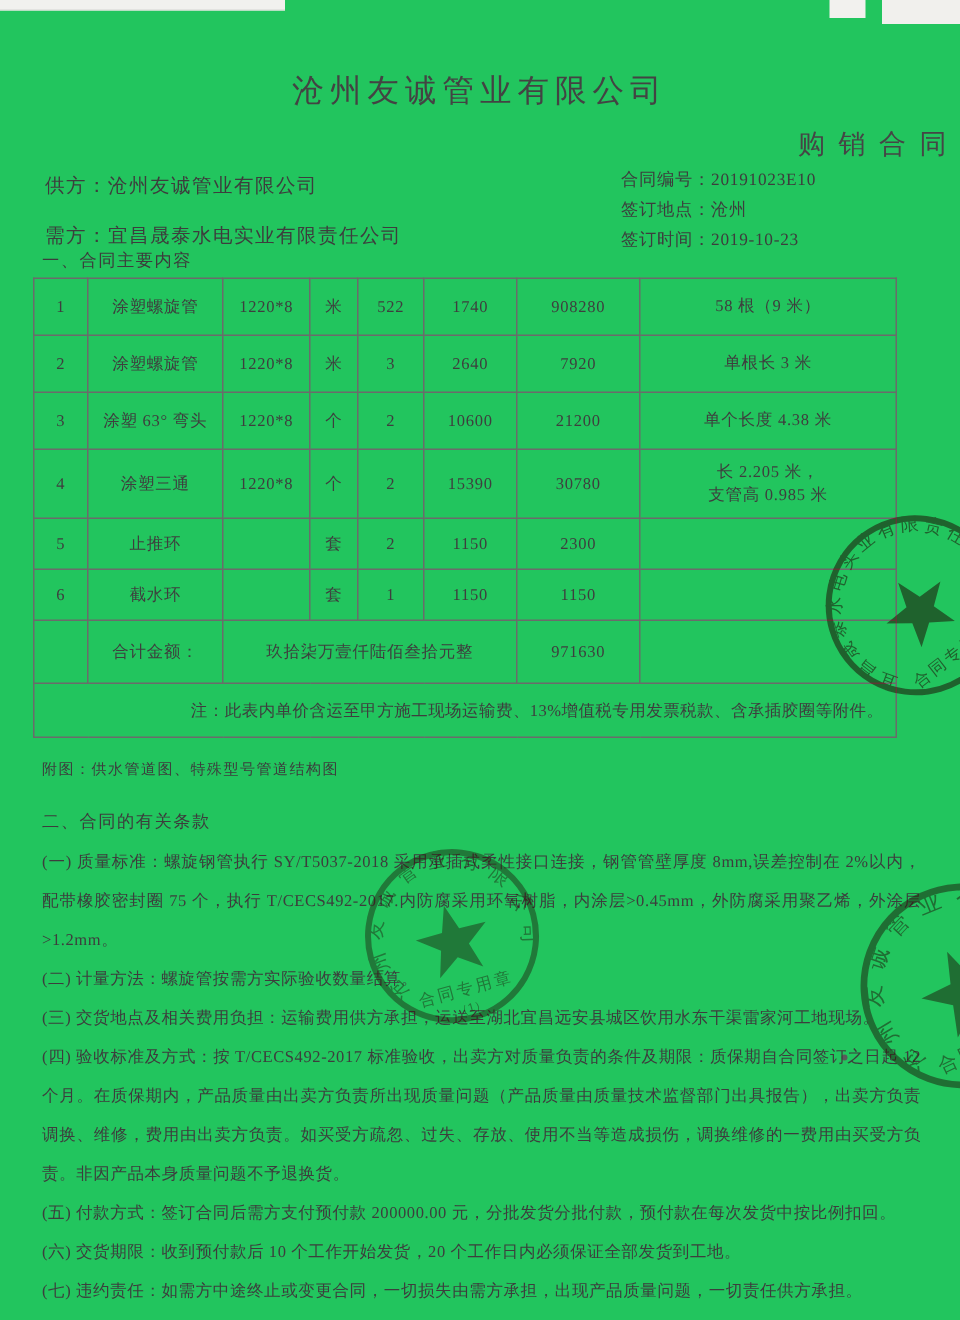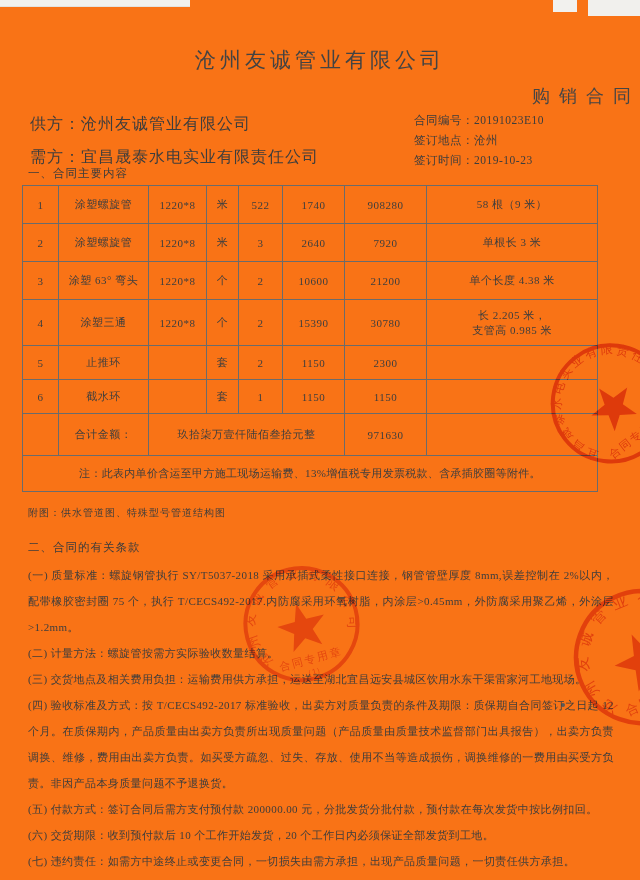--- a/index.html
+++ b/index.html
@@ -1,40 +1,40 @@
 <!DOCTYPE html>
 <html><head>
 <meta charset="utf-8">
 <style>
   * { margin:0; padding:0; box-sizing:border-box; }
   html,body { background:#e8e8e6; }
   .page {
     position:relative;
     width:640px; height:880px;
     margin:0 auto;
-    background:#f97316;
+    background:#22c55e;
     overflow:hidden;
     color:#3d3d3d;
     font-family:"Liberation Serif","DejaVu Serif",serif;
   }
   
   .scan-strip-tl { position:absolute; left:0; top:0; width:190px; height:7px; background:#f1f1ee; border-bottom:1px solid #e3e3e0; }
   .scan-box-tr1 { position:absolute; left:553px; top:0; width:24px; height:12px; background:#f2f1ee; }
   .scan-box-tr2 { position:absolute; left:588px; top:0; width:52px; height:16px; background:#f1f0ed; }
   .scan-dot { position:absolute; left:561px; top:703px; width:4px; height:4px; background:#5a5a5a; border-radius:50%; }
 
   .doc-title {
     position:absolute; top:46px; left:0; width:100%;
     text-align:center; font-size:21px; letter-spacing:4px; color:#434343;
   }
   .doc-subtitle {
     position:absolute; top:84px; left:0; width:100%;
     text-align:right; font-size:18px; letter-spacing:9px; color:#454545;
   }
-  .info-left { position:absolute; left:30px; top:116px; font-size:16px; letter-spacing:1px; }
+  .info-left { position:absolute; left:30px; top:116px; font-size:13px; letter-spacing:1px; }
   .info-left .line { height:33px; line-height:16px; }
   .info-right { position:absolute; left:414px; top:112px; font-size:11.5px; letter-spacing:0.5px; }
   .info-right .line { height:20px; line-height:16px; }
 
   .section-title { position:absolute; left:28px; font-size:11.5px; letter-spacing:1px; color:#3c3c3c; }
   .section-1 { top:166px; }
   .section-2 { top:540px; }
 
   table.goods {
     position:absolute; left:22px; top:185px;
@@ -47,21 +47,21 @@
     text-align:center; vertical-align:middle;
     padding:2px 3px;
     font-weight:normal;
     letter-spacing:0.5px;
   }
   table.goods tr.hdr th { height:32px; font-size:11.5px; }
   table.goods tr.r { height:38px; }
   table.goods tr.r4 { height:46px; }
   table.goods tr.r56 { height:34px; }
   table.goods tr.total { height:42px; }
-  table.goods tr.noterow td { height:36px; text-align:center; padding:4px 8px; letter-spacing:0.3px; }
+  table.goods tr.noterow td { height:36px; text-align:right; padding:4px 8px; letter-spacing:0.3px; }
   .remark-cell { white-space:pre-line; line-height:15px; }
 
   .attachment-note { position:absolute; left:28px; top:506px; font-size:10px; letter-spacing:1px; }
 
   .clauses { position:absolute; left:28px; top:562px; width:586px; font-size:11px; }
   .clauses p { line-height:26px; letter-spacing:0.4px; text-align:justify; }
 
   
   .stamp { position:absolute; pointer-events:none; mix-blend-mode:multiply; z-index:5; }
   .stamp svg { overflow:visible; }

